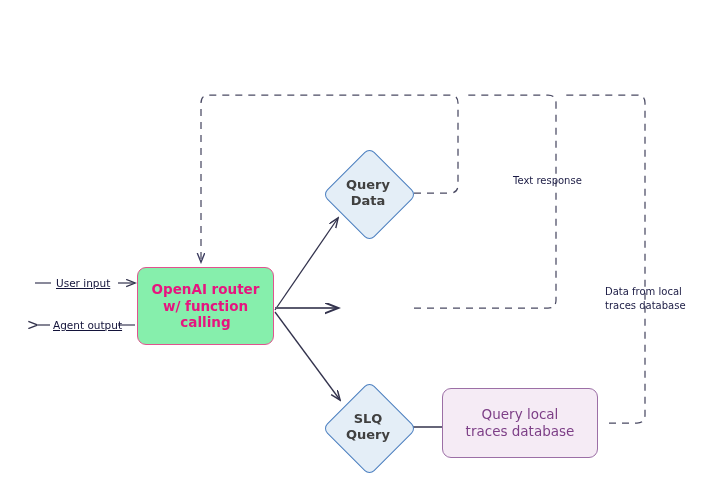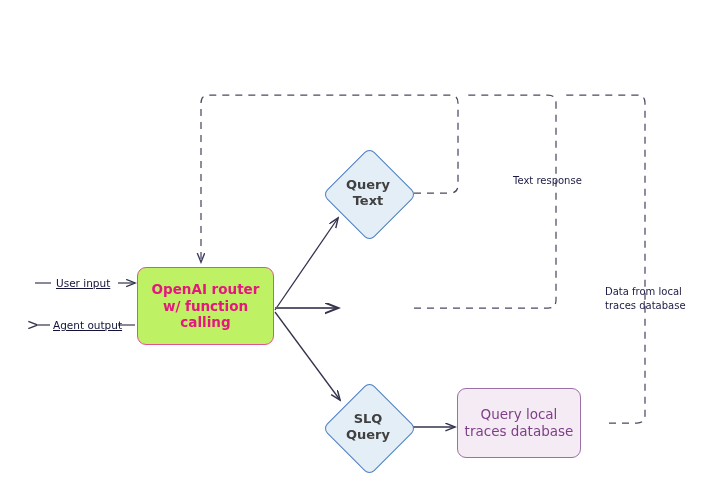--- a/index.html
+++ b/index.html
@@ -50,31 +50,31 @@
     line-height: 1.25;
   }
 
   .router-box {
     left: 137px;
     top: 267px;
     width: 137px;
     height: 78px;
     border: 1.6px solid #e0538f;
     border-radius: 9px;
-    background: #bef264;
+    background: #86efac;
     color: #e6157f;
     font-size: 13.5px;
     font-weight: 600;
     padding: 2px 5px;
   }
 
   .db-box {
-    left: 457px;
+    left: 442px;
     top: 388px;
-    width: 124px;
+    width: 156px;
     height: 70px;
     border: 1.4px solid #9c6fa6;
     border-radius: 9px;
     background: #f5ebf5;
     color: #7d3f87;
     font-size: 13.5px;
     padding: 2px 5px;
   }
 
   
@@ -182,21 +182,21 @@
 
   <div class="node router-box">
     <span>OpenAI router w/ function calling</span>
   </div>
 
   <div class="diamond d-query-docs">
     <div class="shape"></div>
     <div class="dlabel">
       <span>
         <span>Query</span><br>
-        <span>Text</span>
+        <span>Data</span>
       </span>
     </div>
   </div>
 
 
   <div class="diamond d-slq">
     <div class="shape"></div>
     <div class="dlabel">
       <span>
         <span>SLQ</span><br>

